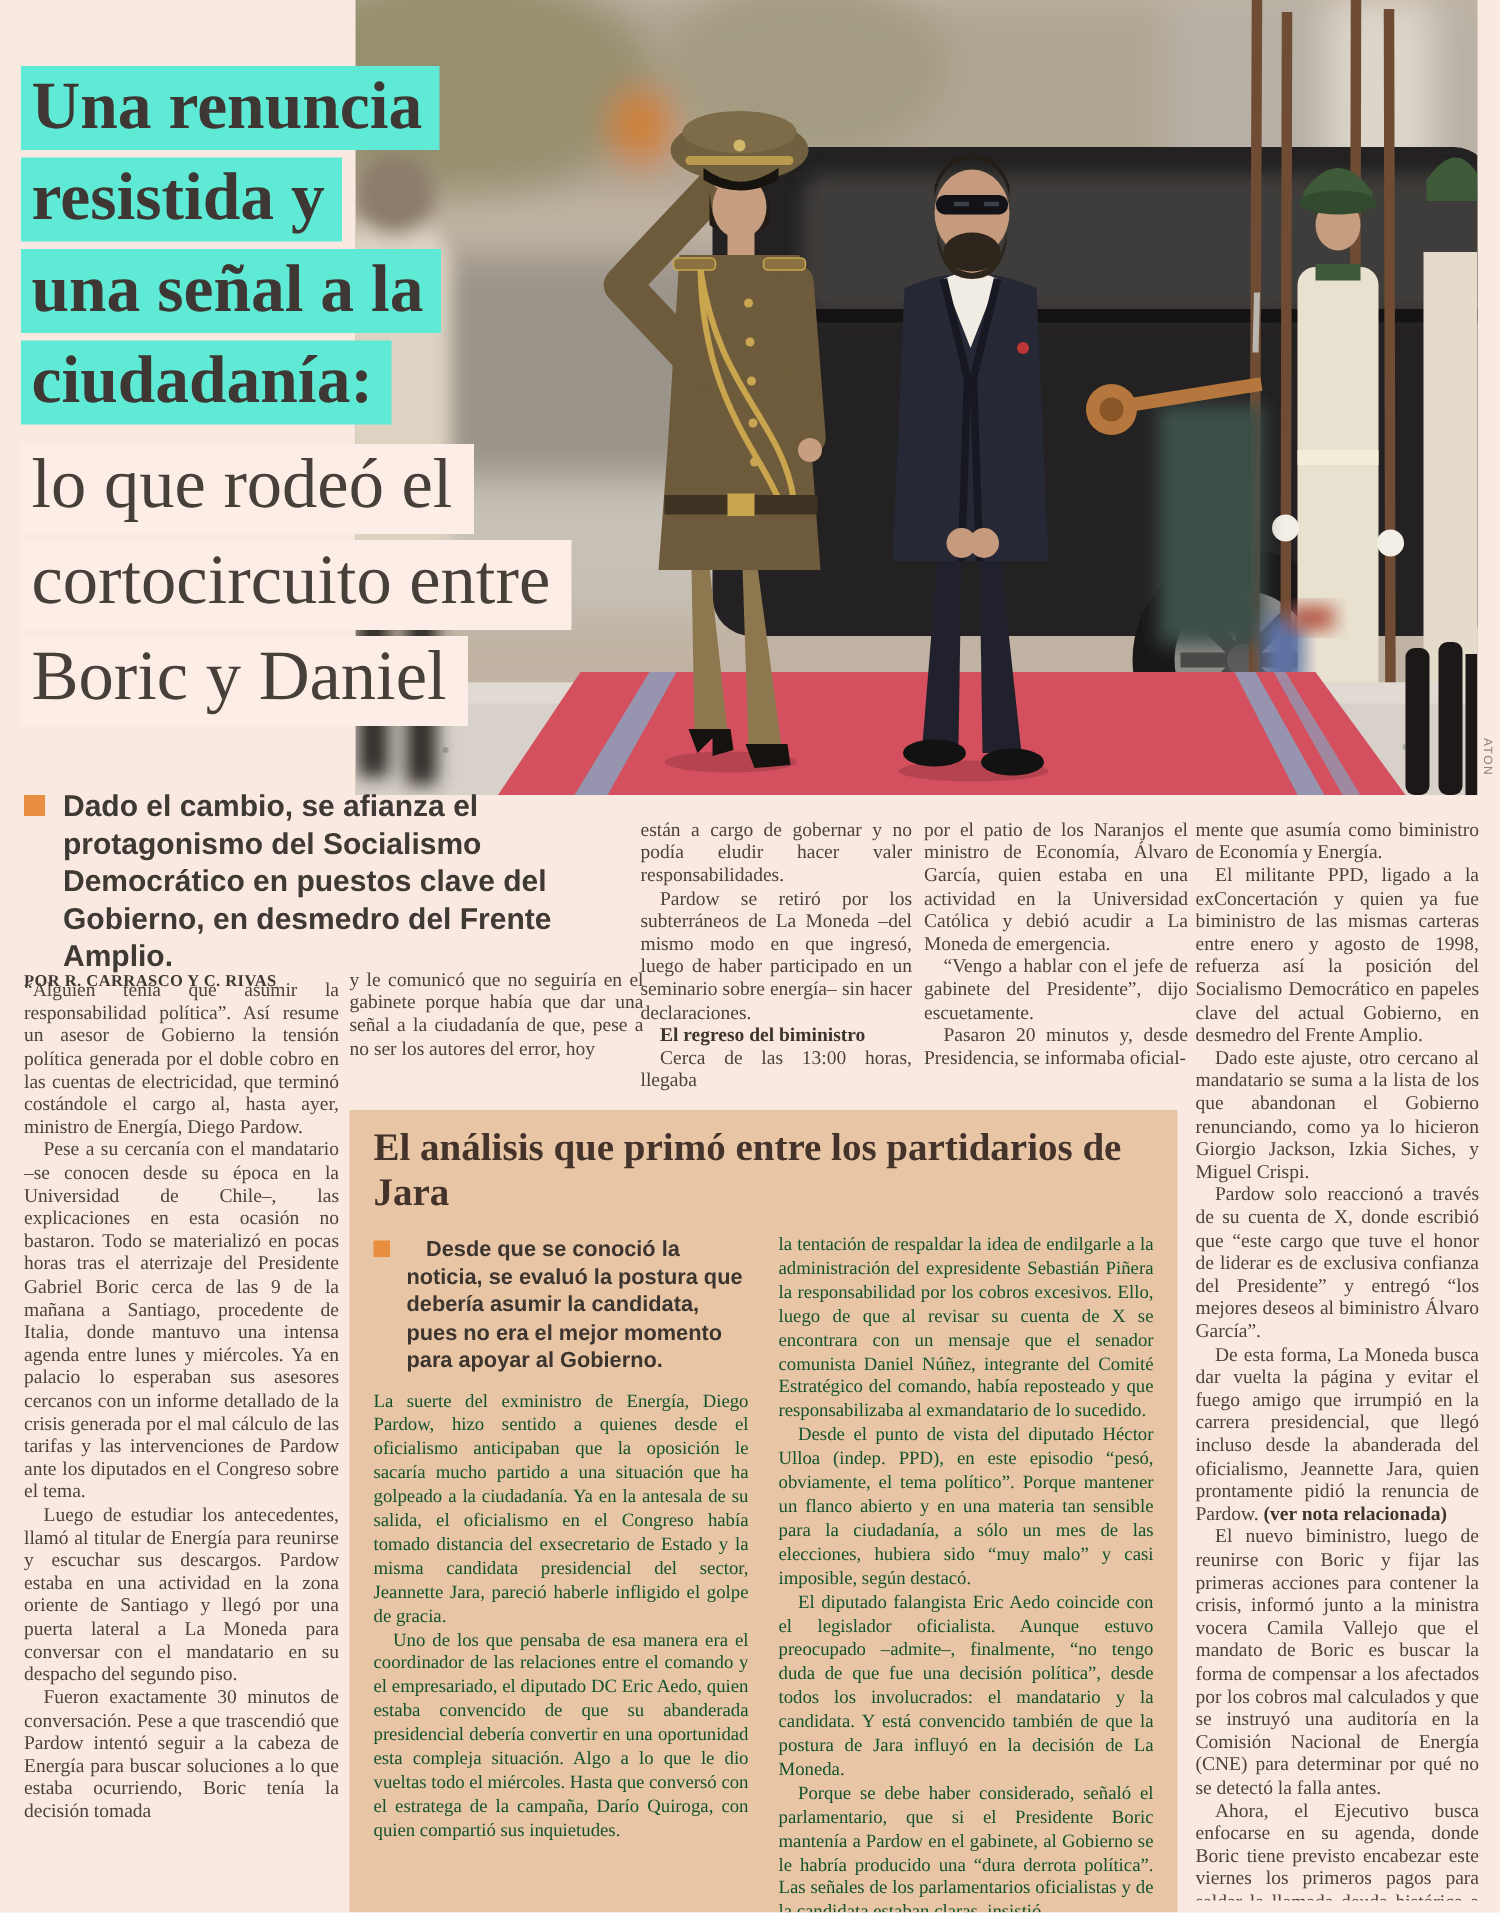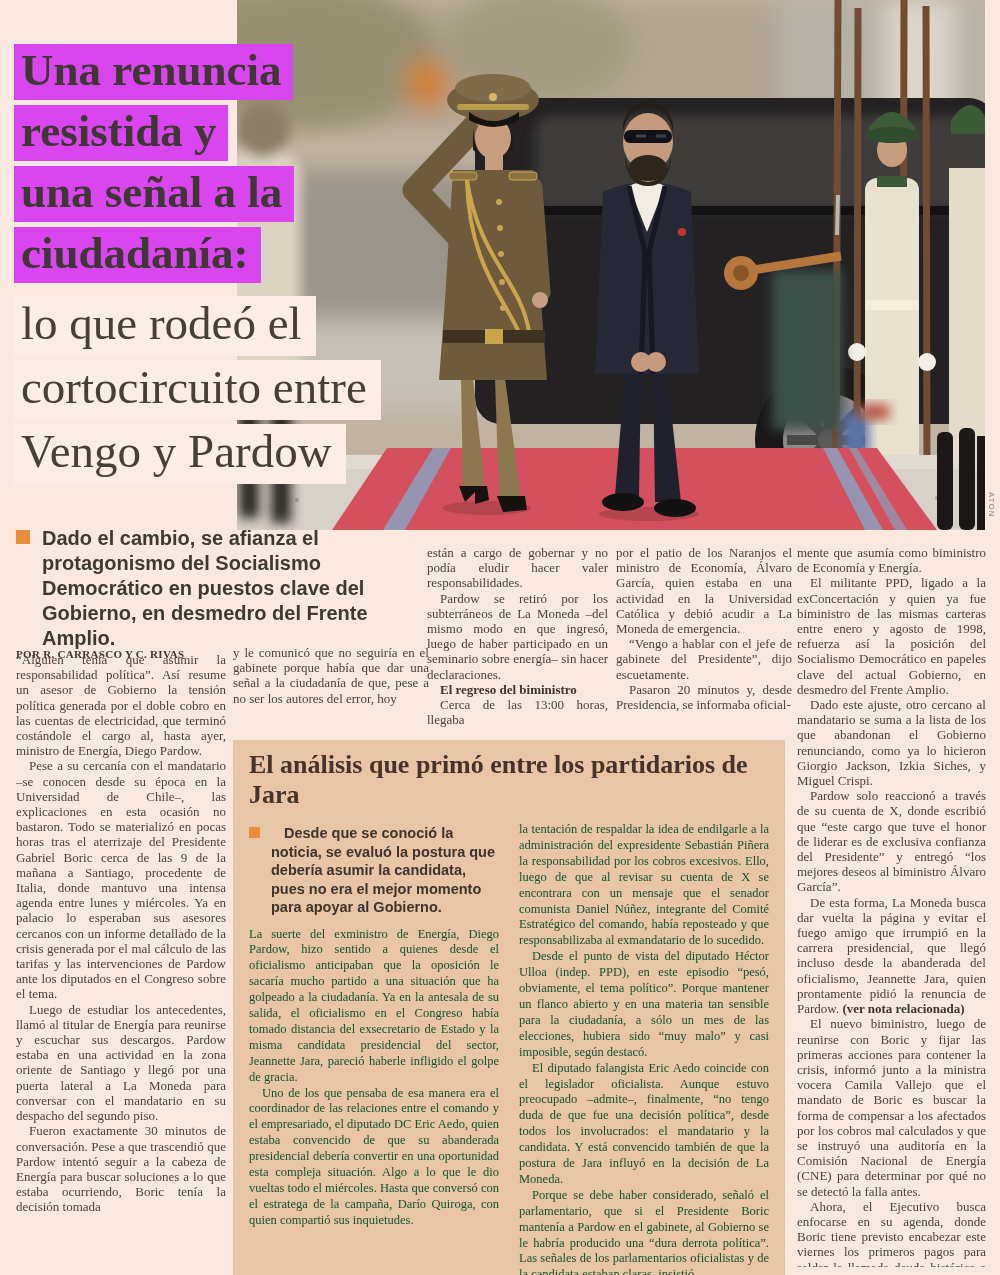--- a/index.html
+++ b/index.html
@@ -6,21 +6,21 @@
   .page{position:relative;width:1000px;height:1275px;background:#f9e9e1;overflow:hidden;
         font-family:"Liberation Serif",serif;color:#4b433d;}
   
   .photo{position:absolute;left:237px;top:0;width:748px;height:530px;overflow:hidden;background:#c7bbac;}
   .photo svg{display:block;width:100%;height:100%;}
   .credit{position:absolute;left:987px;top:492px;writing-mode:vertical-rl;font-family:"Liberation Sans",sans-serif;
           font-size:8px;letter-spacing:1px;color:#8d837a;}
   
   .headline{position:absolute;left:14px;top:44px;z-index:3;}
   .hl{display:table;white-space:nowrap;font-family:"Liberation Serif",serif;}
-  .hl-orange{background:#d946ef;color:#3e3733;font-weight:bold;font-size:45px;line-height:51px;
+  .hl-orange{background:#5eead4;color:#3e3733;font-weight:bold;font-size:45px;line-height:51px;
              padding:1px 12px 4px 7px;margin-bottom:5px;}
   .hl-light{background:#fceee6;color:#474039;font-weight:normal;font-size:47px;line-height:53px;
             padding:1px 14px 6px 7px;margin-bottom:4px;}
   .hl-gap{height:8px;}
   
   .lead{position:absolute;left:16px;top:526px;width:392px;z-index:3;}
   .lead .txt{margin:0 0 0 26px;font-family:"Liberation Sans",sans-serif;font-weight:bold;
              font-size:20px;line-height:25px;color:#3f3933;}
   .bullet{position:absolute;left:0;top:4px;width:14px;height:14px;background:#e78f3e;}
   .byline{position:absolute;left:16px;top:648px;font-family:Liberation Serif, serif;
@@ -214,21 +214,21 @@
   <div class="credit">ATON</div>
 
   <div class="headline">
     <span class="hl hl-orange">Una renuncia</span>
     <span class="hl hl-orange">resistida y</span>
     <span class="hl hl-orange">una señal a la</span>
     <span class="hl hl-orange">ciudadanía:</span>
     <div class="hl-gap"></div>
     <span class="hl hl-light">lo que rodeó el</span>
     <span class="hl hl-light">cortocircuito entre</span>
-    <span class="hl hl-light">Vengo y Pardow</span>
+    <span class="hl hl-light">Boric y Daniel</span>
   </div>
 
   <div class="lead">
     <span class="bullet"></span>
     <p class="txt">Dado el cambio, se afianza el protagonismo del Socialismo Democrático en puestos clave del Gobierno, en desmedro del Frente Amplio.</p>
   </div>
   <div class="byline">POR R. CARRASCO Y C. RIVAS</div>
 
   <div class="col col1">
     <p class="noind">“Alguien tenía que asumir la responsabilidad política”. Así resume un asesor de Gobierno la tensión política generada por el doble cobro en las cuentas de electricidad, que terminó costándole el cargo al, hasta ayer, ministro de Energía, Diego Pardow.</p>

